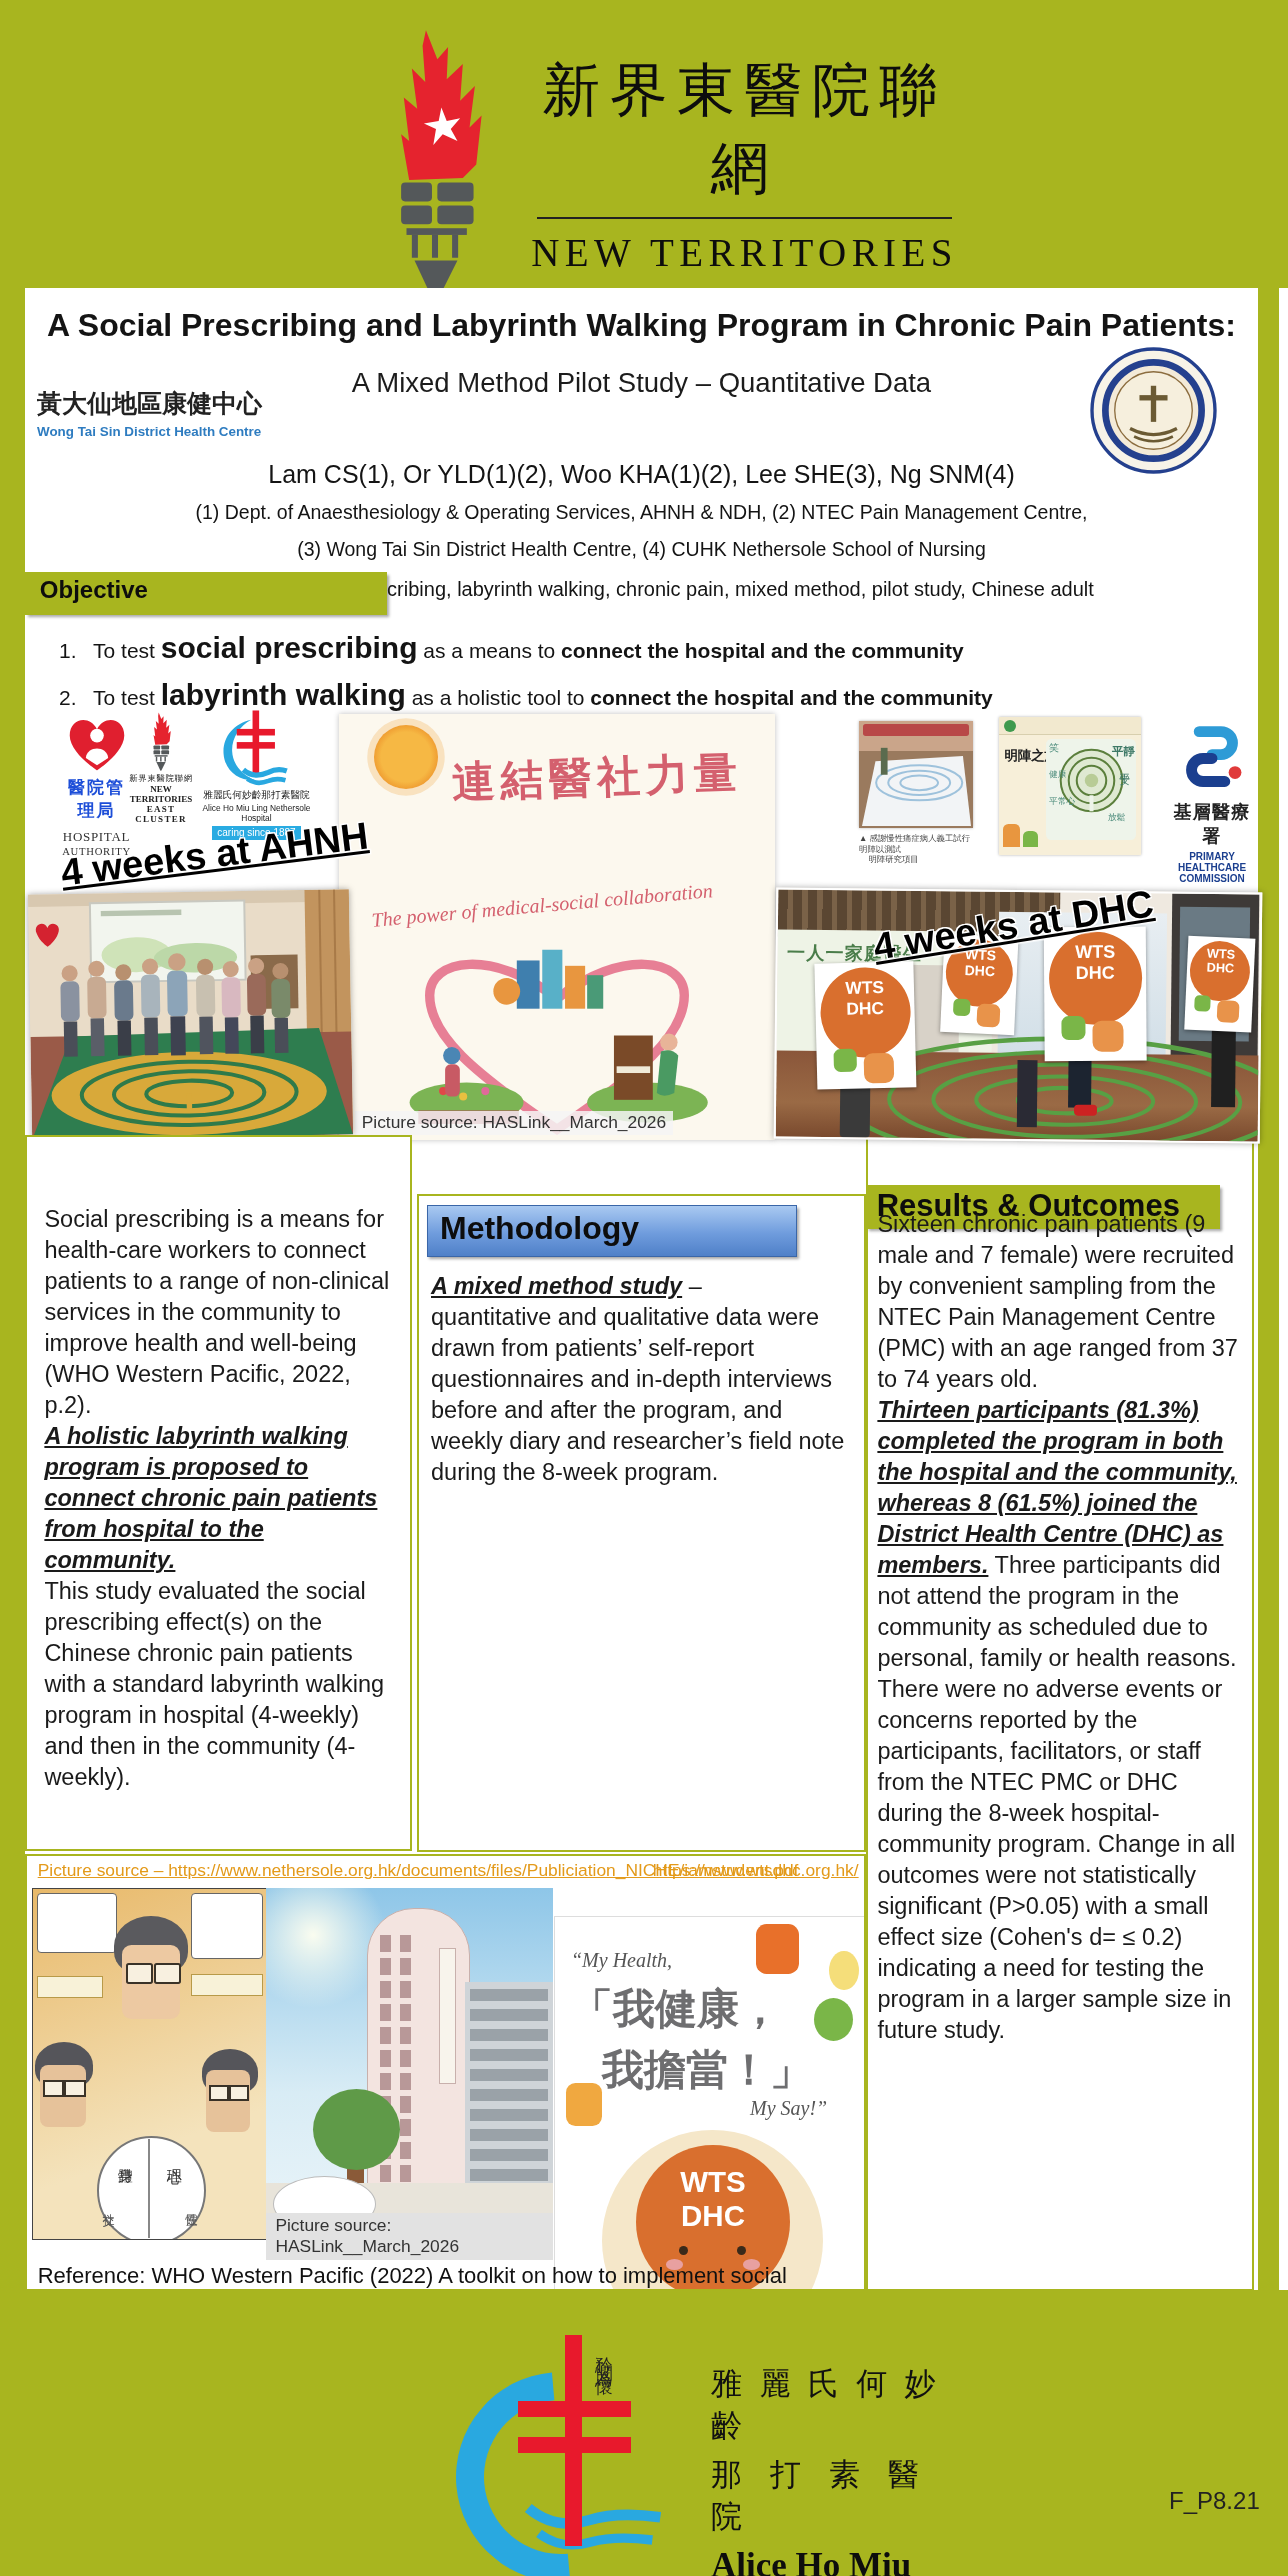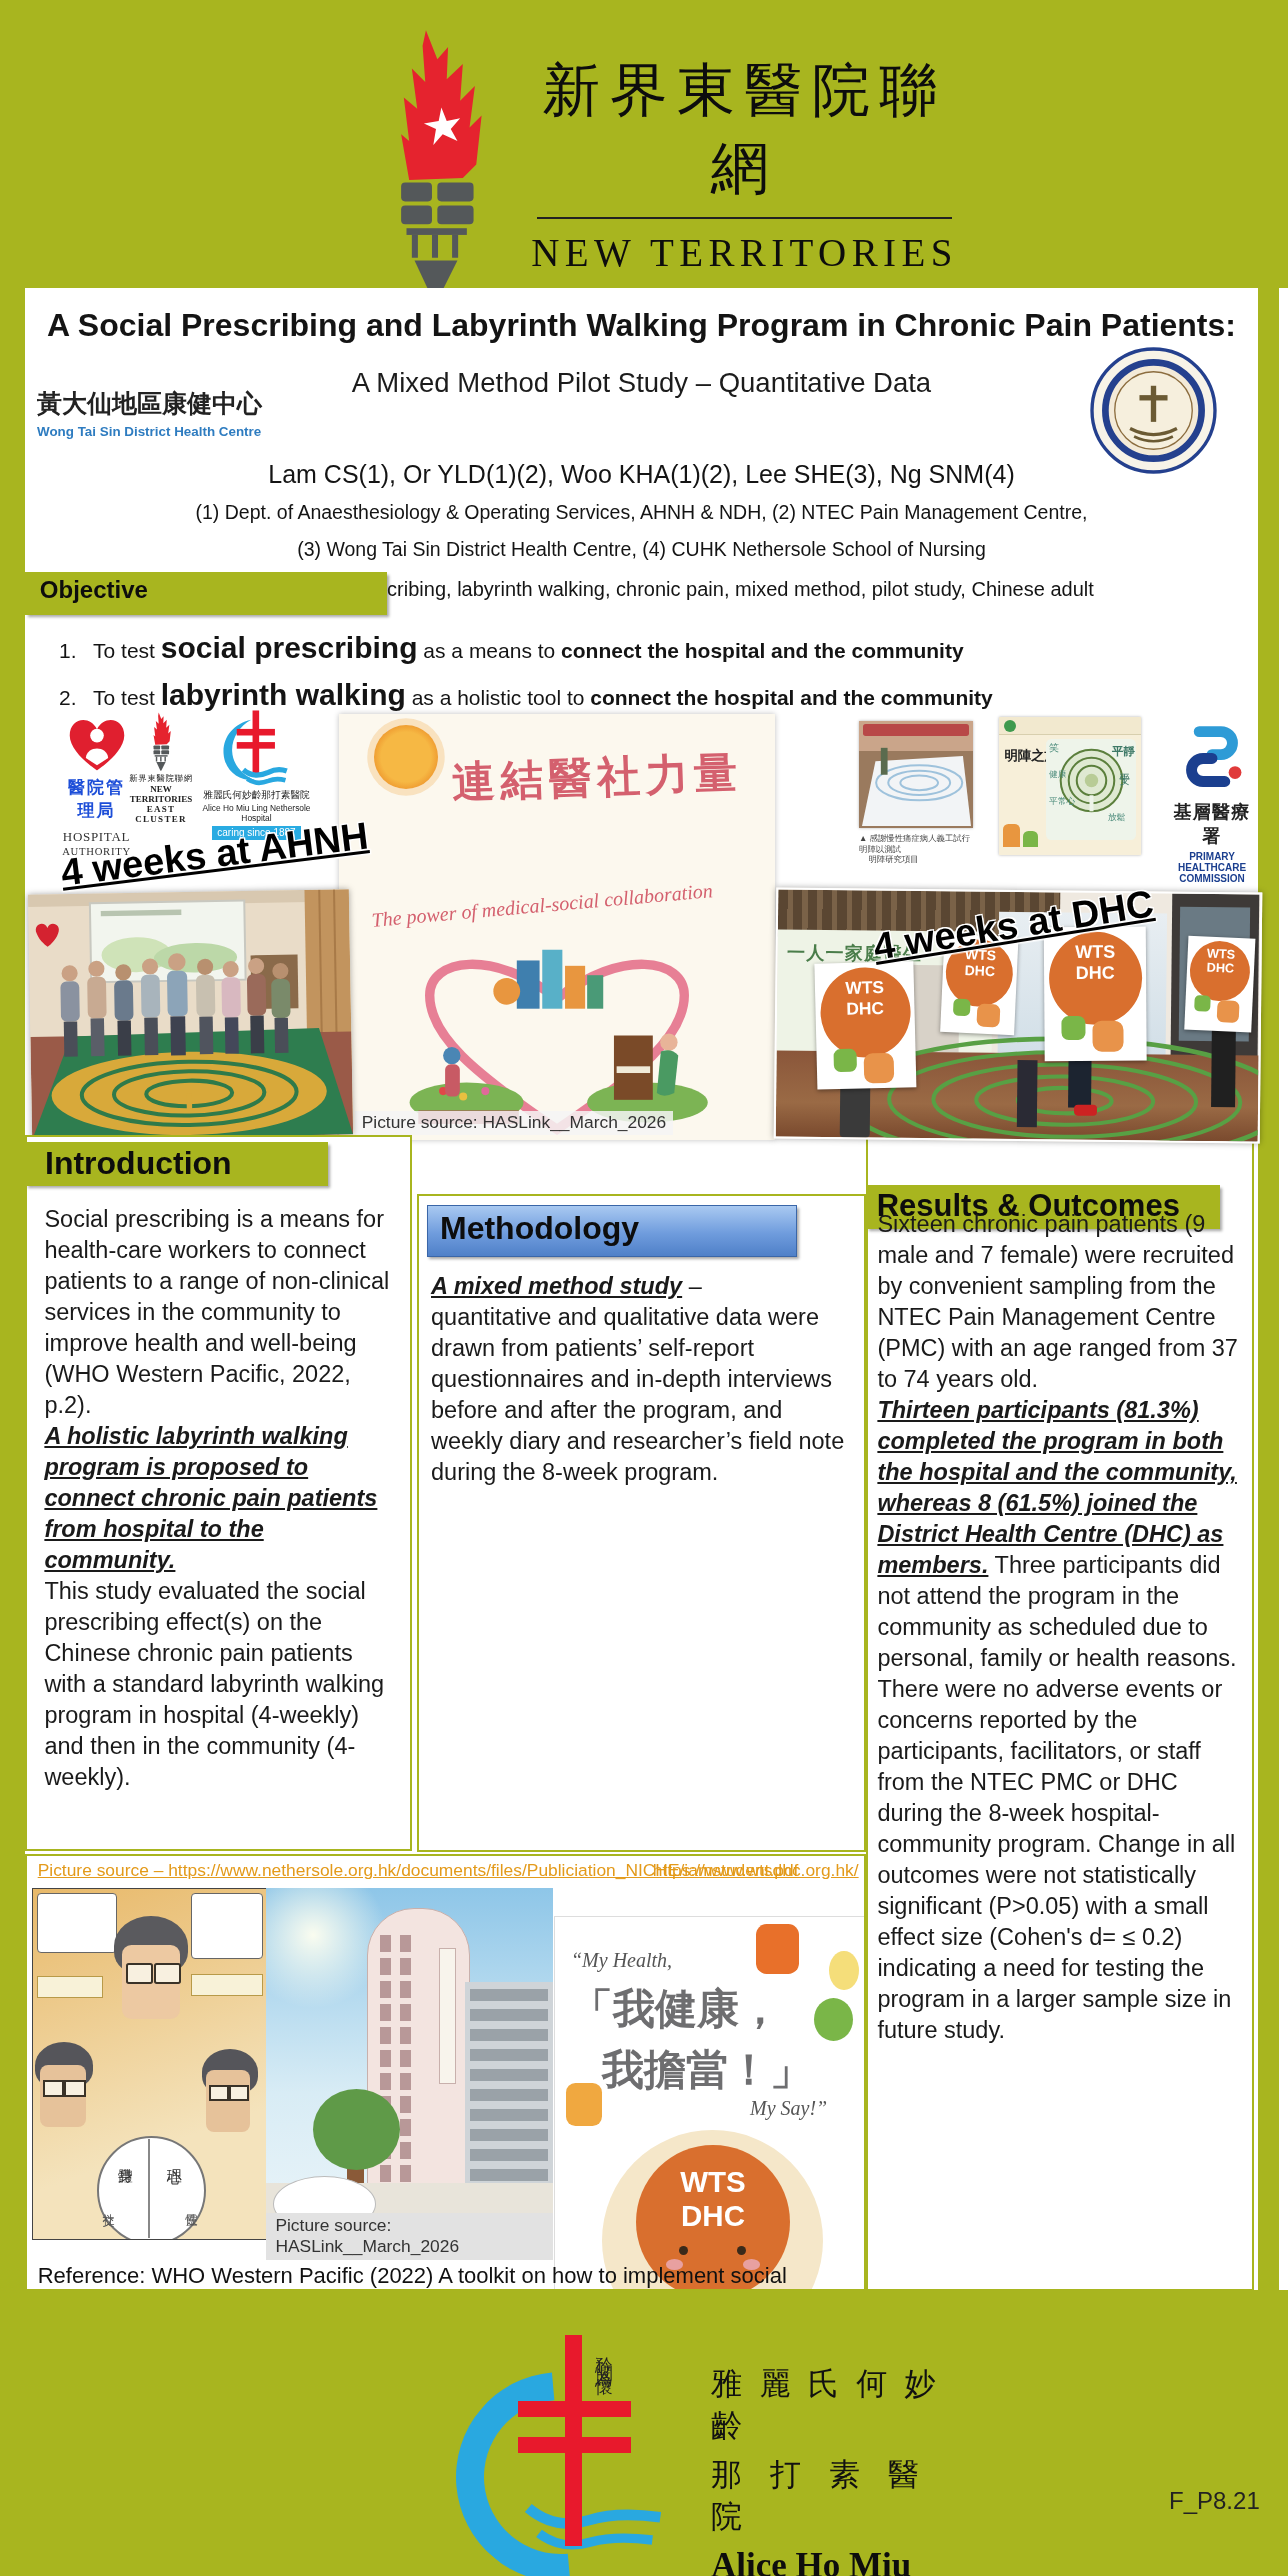--- a/index.html
+++ b/index.html
@@ -315,23 +315,20 @@
         <div class="fan-circle" style="left:3.4px;top:4px;width:60px;height:60px;">
           <span style="font-size:12.7px;margin-top:6px;">WTS</span>
           <span style="font-size:12.7px;">DHC</span>
         </div>
         <div class="fan-face" style="left:9.4px;top:59px;width:16px;height:16px;background:#7ab648;"></div>
         <div class="fan-face" style="left:32px;top:63px;width:21.5px;height:21.5px;background:#e8934a;"></div>
       </div>
     </div>
 
     <div class="a" style="left:0;top:847px;width:383px;height:712px;border:2px solid #a8b51f;background:#fff;overflow:hidden;">
-      <div class="banner" style="position:absolute;left:-2px;top:5.4px;width:303px;height:44px;">
-        <div class="banner-label" style="font-size:32px;padding:2.7px 0 0 20px;">Introduction</div>
-      </div>
       <div class="a bodytxt" style="left:17.4px;top:67px;width:349px;">
         <span>Social prescribing is a means for health-care workers to connect patients to a range of non-clinical services in the community to improve health and well-being (WHO Western Pacific, 2022, p.2).</span><br>
         <span class="biu">A holistic labyrinth walking program is proposed to connect chronic pain patients from hospital to the community.</span><br>
         <span>This study evaluated the social prescribing effect(s) on the Chinese chronic pain patients with a standard labyrinth walking program in hospital (4-weekly) and then in the community (4-weekly).</span>
       </div>
     </div>
 
     <div class="a" style="left:392px;top:906px;width:445px;height:654px;border:2px solid #a8b51f;background:#fff;overflow:hidden;">
       <div class="a" style="left:8px;top:9.4px;width:368px;height:50px;background:linear-gradient(180deg,#a9c9f1 0%,#6f9cdd 55%,#4f80c8 100%);border:1.3px solid #3a66a8;box-shadow:2px 2.7px 2.7px rgba(0,0,0,.35);">
         <div class="banner-label" style="font-size:32px;padding:4px 0 0 12px;">Methodology</div>

